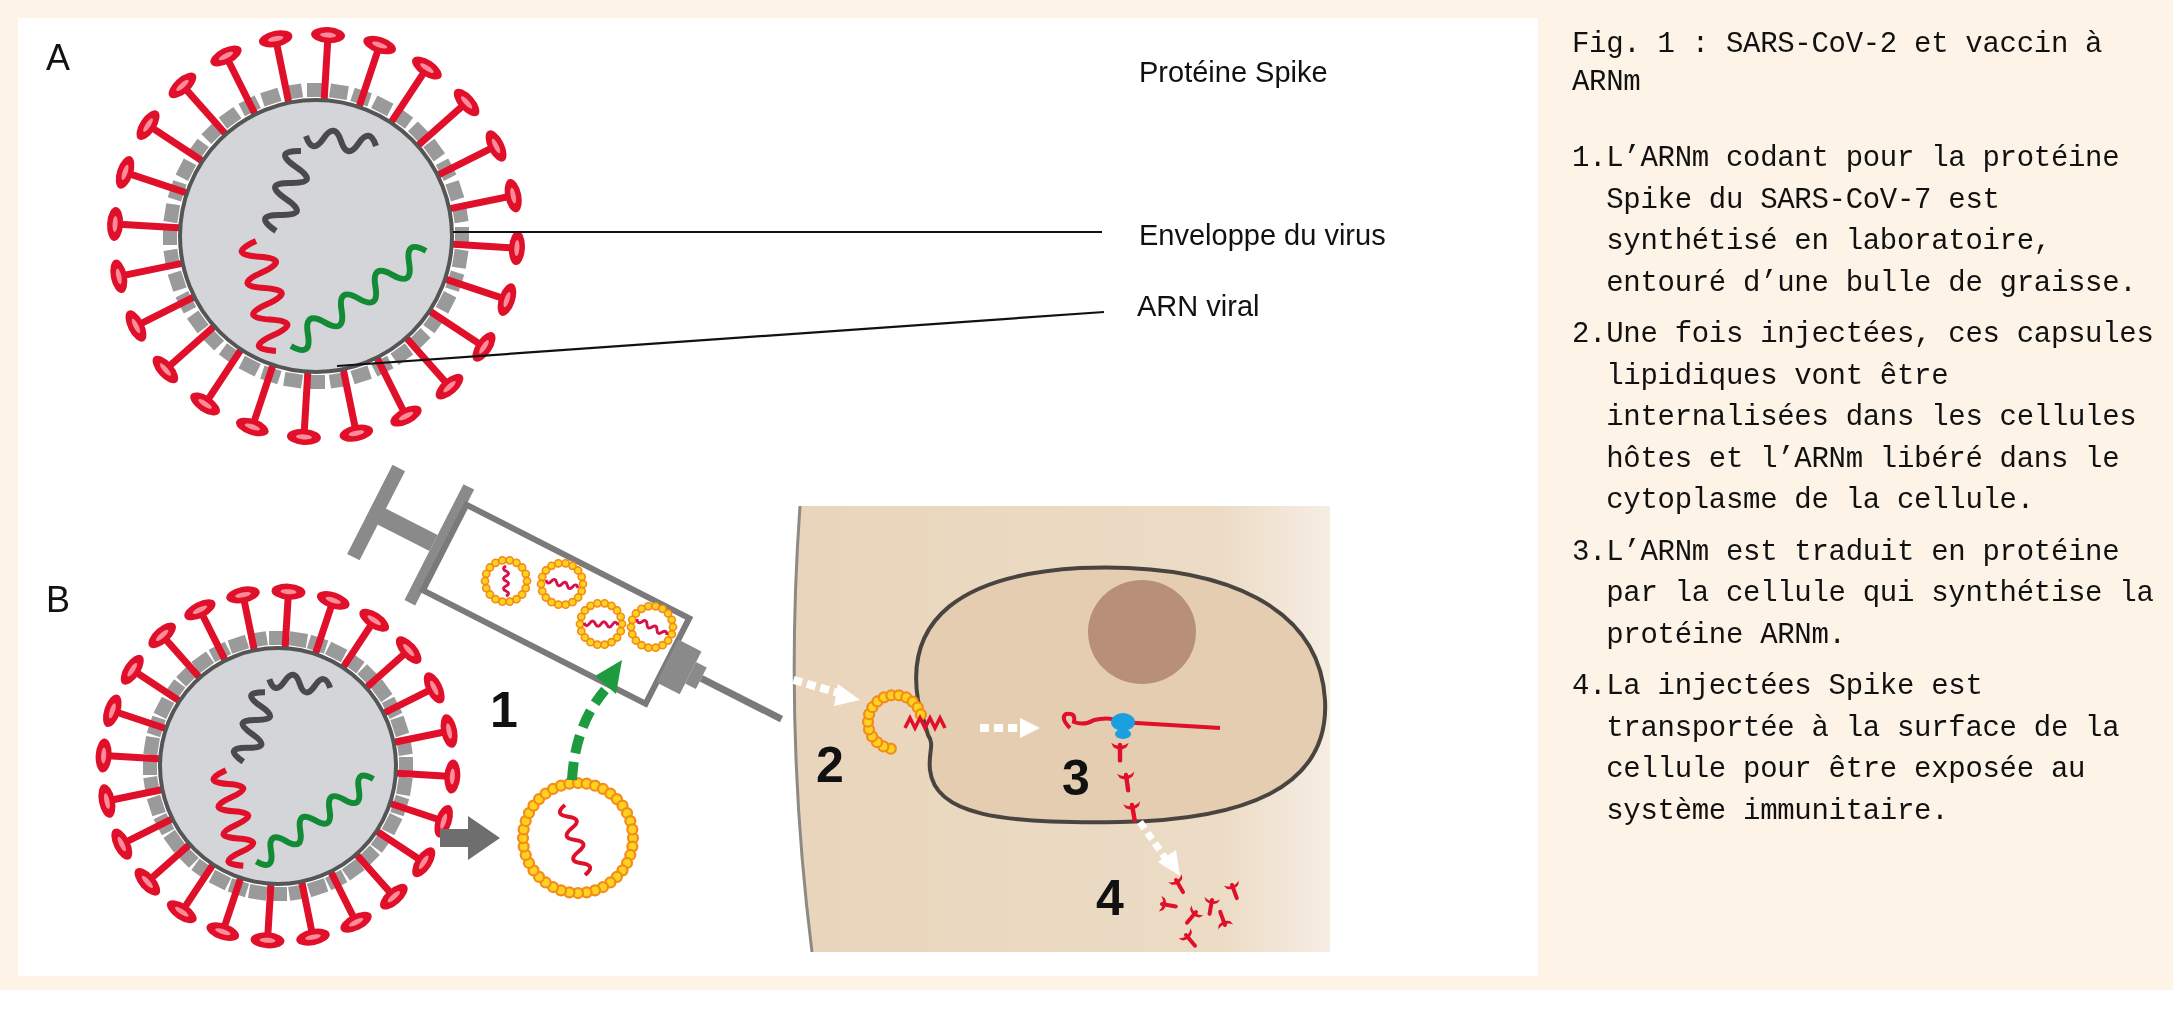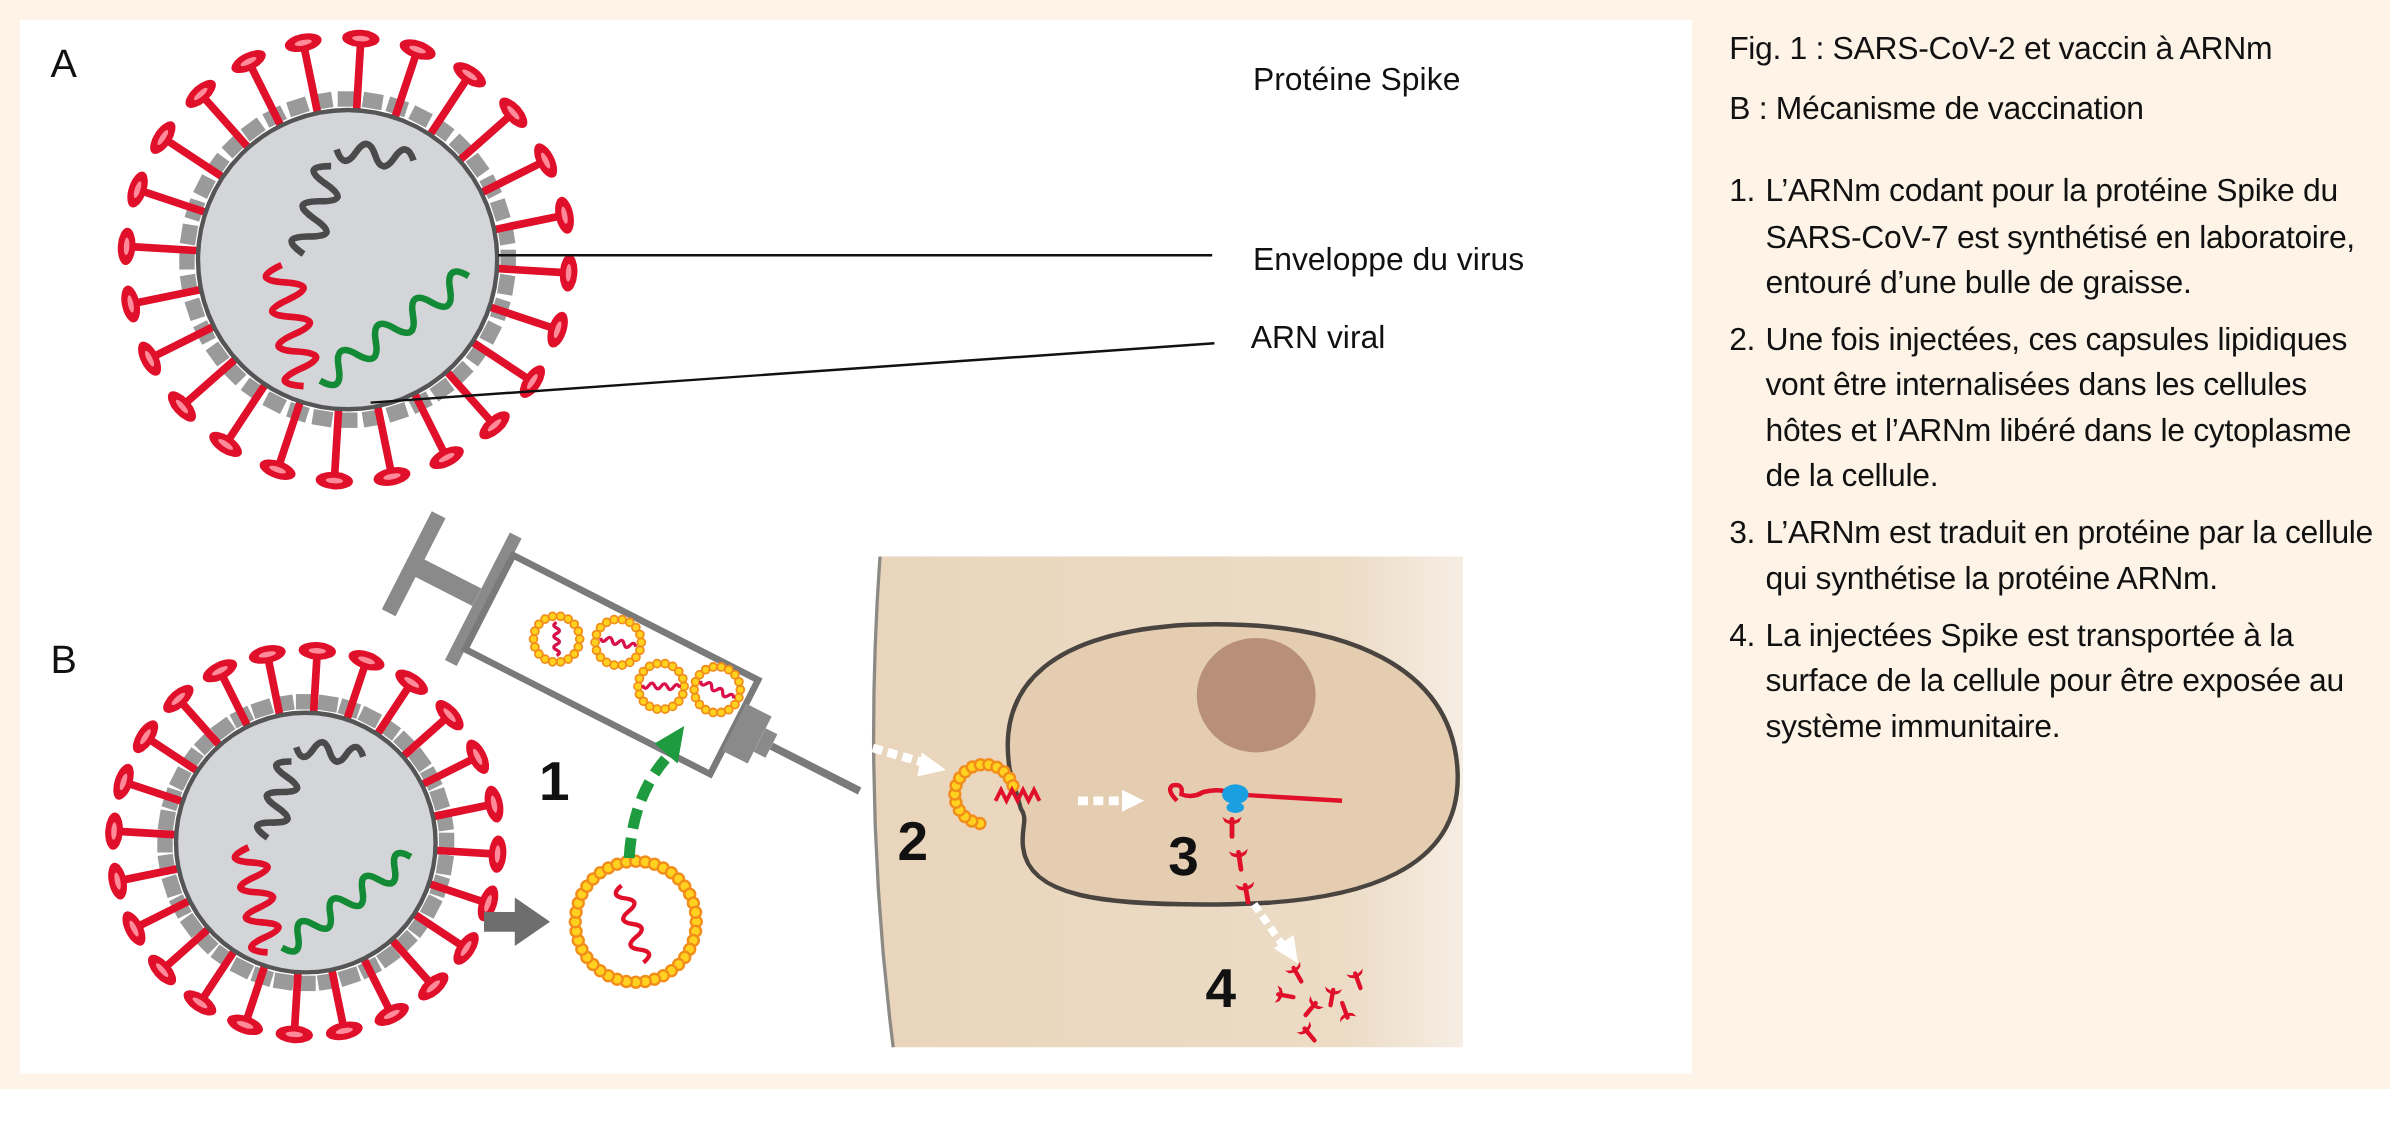--- a/index.html
+++ b/index.html
@@ -3,21 +3,21 @@
 <meta charset="utf-8">
 <style>
   html, body { margin: 0; padding: 0; }
   body { width: 2173px; height: 1024px; background: #ffffff; position: relative; overflow: hidden;
          font-family: "Liberation Sans", "DejaVu Sans", sans-serif; }
   #cream { position: absolute; left: 0; top: 0; width: 2173px; height: 990px; background: #fdf3e7; }
   #panel { position: absolute; left: 18px; top: 18px; width: 1520px; height: 958px; background: #ffffff; }
   #diagram { position: absolute; left: 0; top: 0; width: 2173px; height: 1024px; }
   .label { font-family: "Liberation Sans", "DejaVu Sans", sans-serif; fill: #111; }
   #caption { position: absolute; left: 1572px; top: 26px; width: 590px; color: #111;
-             font-family: Liberation Sans, sans-serif; font-size: 29px; }
+             font-family: Liberation Mono, monospace; font-size: 29px; }
   #caption .hdr { margin: 0 0 16px 0; line-height: 38px; letter-spacing: -0.3px; }
   #caption ol { list-style: none; margin: 36px 0 0 0; padding: 0; }
   #caption li { display: flex; line-height: 41.5px; margin-bottom: 10px; letter-spacing: -0.3px; }
   #caption li .num { flex: 0 0 33px; }
   #caption li .txt { flex: 1; }
 </style>
 </head>
 <body>
 
 <div id="cream"></div>
@@ -516,21 +516,20 @@
       </g>
       <g transform="translate(1225 925) rotate(160) scale(1)">
         <line x1="0" y1="0" x2="0" y2="14" stroke="#e0102a" stroke-width="4" stroke-linecap="round"></line>
         <path d="M-8 -2 Q0 4 8 -2 L6 2 Q0 6 -6 2 Z" fill="#e0102a"></path>
       </g>
     </g>
 </svg>
 
 <div id="caption">
   <div class="hdr">Fig. 1 : SARS-CoV-2 et vaccin à ARNm</div>
-  <div class="hdr">B : Mécanisme de vaccination</div>
   <ol>
     <li>
       <span class="num">1.</span>
       <span class="txt">L’ARNm codant pour la protéine Spike du SARS-CoV-7 est synthétisé en laboratoire, entouré d’une bulle de graisse.</span>
     </li>
     <li>
       <span class="num">2.</span>
       <span class="txt">Une fois injectées, ces capsules lipidiques vont être internalisées dans les cellules hôtes et l’ARNm libéré dans le cytoplasme de la cellule.</span>
     </li>
     <li>

